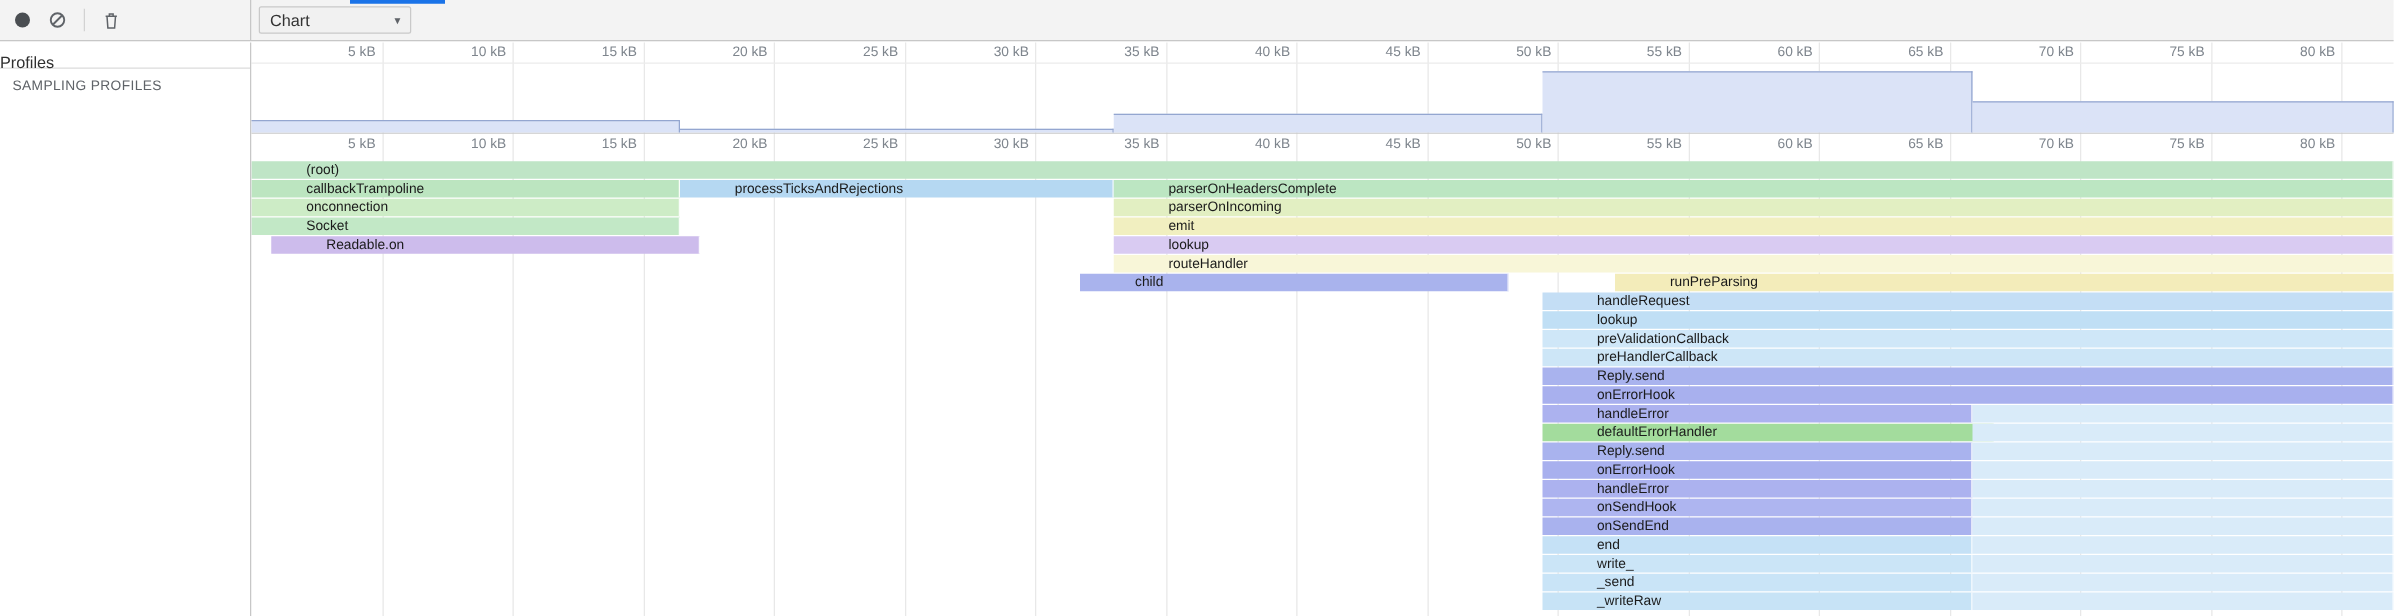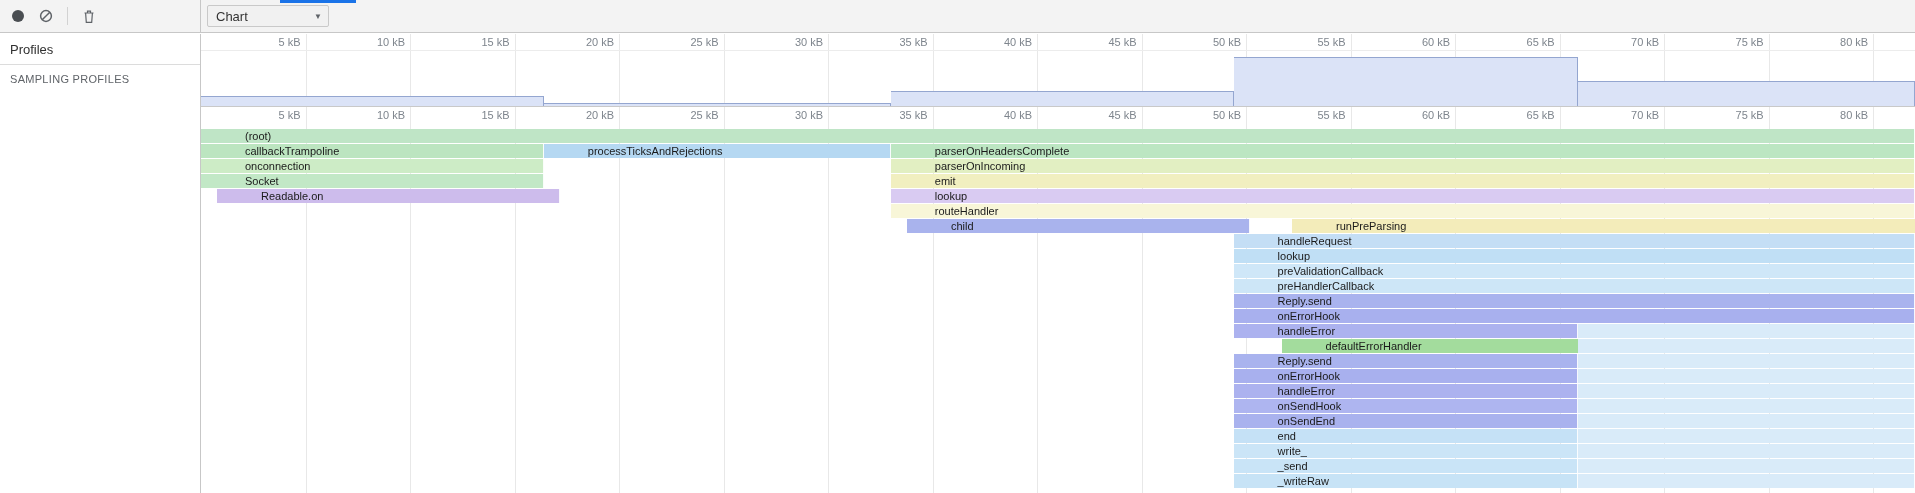--- a/index.html
+++ b/index.html
@@ -16,21 +16,21 @@
   .tb-main-sep { position:absolute; left:200px; top:0; width:1px; height:32px; background:#c7c7c7; }
   .view-select { position:absolute; left:207px; top:5px; width:122px; height:22px;
                  background:#f1f1f1; border:1px solid #c9c9c9; border-radius:2px;
                  display:flex; align-items:center; padding:0 6px 0 8px; cursor:pointer; }
   .view-select .vs-label { flex:1; font-size:13px; color:#333; }
   .view-select .caret { font-size:8px; color:#5f6368; }
 
   
   .sidebar { position:absolute; left:0; top:34px; bottom:0; width:201px;
              background:#fff; border-right:1px solid #c7c7c7; z-index:5; }
-  .sidebar-title { height:31px; line-height:31px; padding-left:10px; font-size:13px;
+  .sidebar-title { height:21px; line-height:31px; font-size:13px;
                    color:#303030; border-bottom:1px solid #dcdcdc; }
   .sidebar-section { height:28px; line-height:28px; padding-left:10px; font-size:11px;
                      color:#5f6368; letter-spacing:.3px; }
   .profile-item { height:27px; display:flex; align-items:center; padding:0 9px;
                   background:#e0e4e9; cursor:pointer; }
   .profile-icon { width:15px; height:15px; margin-right:8px; flex:0 0 auto; }
   .profile-name { flex:1; font-size:12.5px; color:#303030; }
   .save-link { font-size:12.5px; color:#1a63d8; text-decoration:underline; cursor:pointer; }
 
   
@@ -169,21 +169,21 @@
         <div class="bar" style="left: 689.78px; width: 1024.22px; background: rgb(241, 239, 192);"><span>emit</span></div>
       </div>
       <div class="flame-row">
         <div class="bar" style="left: 16px; width: 342.8px; background: rgb(205, 188, 236);"><span>Readable.on</span></div>
         <div class="bar" style="left: 689.78px; width: 1024.22px; background: rgb(217, 203, 242);"><span>lookup</span></div>
       </div>
       <div class="flame-row">
         <div class="bar" style="left: 689.78px; width: 1024.22px; background: rgb(248, 246, 216);"><span>routeHandler</span></div>
       </div>
       <div class="flame-row">
-        <div class="bar" style="left: 706px; width: 342.8px; background: rgb(169, 179, 237);"><span>child</span></div>
+        <div class="bar" style="left: 663px; width: 342.8px; background: rgb(169, 179, 237);"><span>child</span></div>
         <div class="bar" style="left: 1060px; width: 681.42px; background: rgb(243, 236, 186); margin-left: 31px;"><span>runPreParsing</span></div>
       </div>
       <div class="flame-row">
         <div class="bar" style="left: 1032.58px; width: 681.42px; background: rgb(196, 222, 245);"><span>handleRequest</span></div>
       </div>
       <div class="flame-row">
         <div class="bar" style="left: 1032.58px; width: 681.42px; background: rgb(192, 223, 245);"><span>lookup</span></div>
       </div>
       <div class="flame-row">
         <div class="bar" style="left: 1032.58px; width: 681.42px; background: rgb(207, 231, 248);"><span>preValidationCallback</span></div>
@@ -195,21 +195,21 @@
         <div class="bar" style="left: 1032.58px; width: 681.42px; background: rgb(169, 179, 238);"><span>Reply.send</span></div>
       </div>
       <div class="flame-row">
         <div class="bar" style="left: 1032.58px; width: 681.42px; background: rgb(168, 176, 238);"><span>onErrorHook</span></div>
       </div>
       <div class="flame-row">
         <div class="bar" style="left: 1032.58px; width: 344.89px; background: rgb(172, 178, 239);"><span>handleError</span></div>
         <div class="bar" style="left: 1377.47px; width: 336.529px; background: rgb(217, 235, 249);"></div>
       </div>
       <div class="flame-row">
-        <div class="bar" style="left: 1032.58px; width: 361px; background: rgb(163, 220, 157); margin-left: 48px;"><span>defaultErrorHandler</span></div>
+        <div class="bar" style="left: 1032.58px; width: 361px; background: rgb(163, 220, 157);"><span>defaultErrorHandler</span></div>
         <div class="bar" style="left: 1377.47px; width: 336.529px; background: rgb(217, 235, 249);"></div>
       </div>
       <div class="flame-row">
         <div class="bar" style="left: 1032.58px; width: 344.89px; background: rgb(169, 179, 238);"><span>Reply.send</span></div>
         <div class="bar" style="left: 1377.47px; width: 336.529px; background: rgb(217, 235, 249);"></div>
       </div>
       <div class="flame-row">
         <div class="bar" style="left: 1032.58px; width: 344.89px; background: rgb(168, 176, 238);"><span>onErrorHook</span></div>
         <div class="bar" style="left: 1377.47px; width: 336.529px; background: rgb(217, 235, 249);"></div>
       </div>

